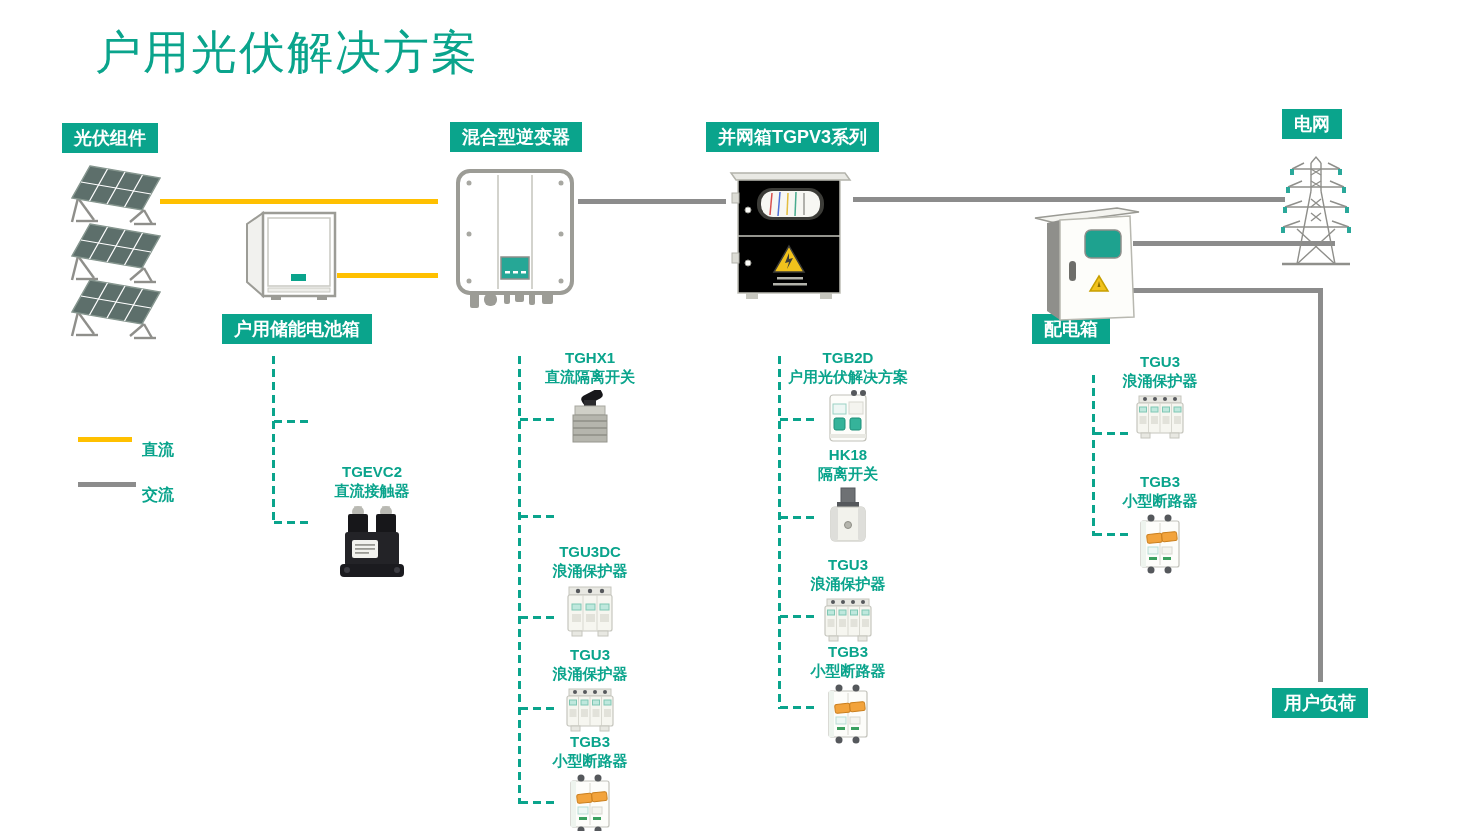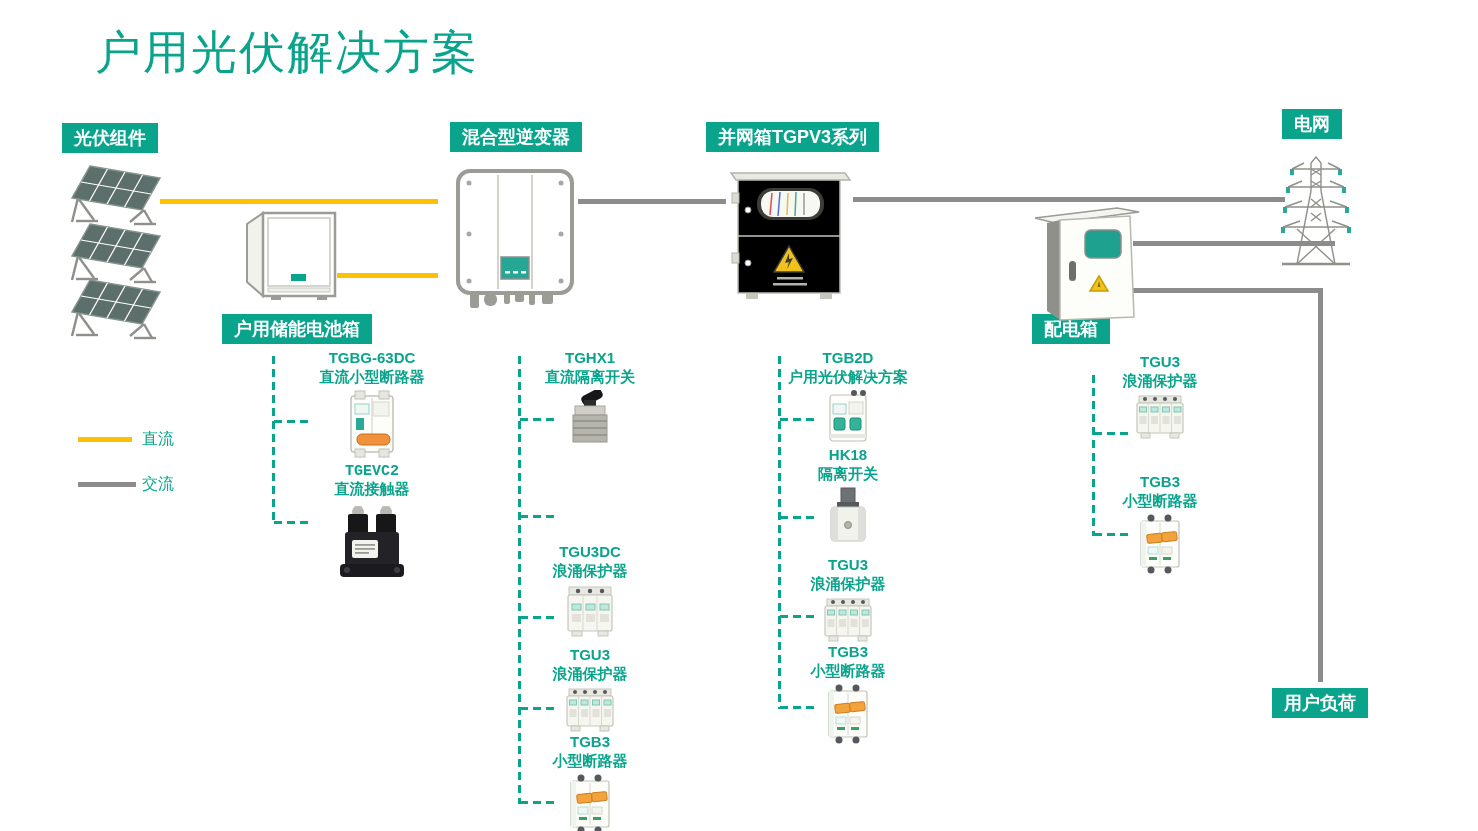--- a/index.html
+++ b/index.html
@@ -3,21 +3,21 @@
 <meta charset="utf-8">
 <style>
   html,body{margin:0;padding:0;background:#fff;}
   .canvas{position:relative;width:1478px;height:831px;background:#ffffff;overflow:hidden;
           font-family:"Liberation Sans",sans-serif;}
   .abs{position:absolute;}
   .title{position:absolute;left:95px;top:22px;font-size:46px;font-weight:400;
          color:#0AA48C;letter-spacing:2px;}
   .tag{position:absolute;background:#0AA48C;color:#ffffff;font-weight:bold;font-size:18px;
        line-height:24px;padding:3px 12px;white-space:nowrap;}
-  .legend-text{position:absolute;color:#0AA48C;font-weight:normal;font-size:16px;line-height:18px;}
+  .legend-text{position:absolute;color:#0AA48C;font-weight:bold;font-size:16px;line-height:18px;margin-top:11px;}
   .line-dc{position:absolute;height:5px;background:#FFC000;}
   .line-ac{position:absolute;height:5px;background:#8C8C8C;}
   .vline-ac{position:absolute;width:5px;background:#8C8C8C;}
   .dash-h{position:absolute;height:3px;
           background:repeating-linear-gradient(90deg,#0AA48C 0 8px,transparent 8px 13px);}
   .dash-v{position:absolute;width:3px;
           background:repeating-linear-gradient(180deg,#0AA48C 0 8px,transparent 8px 13px);}
   .comp{position:absolute;text-align:center;color:#0AA48C;font-weight:bold;
         font-size:15px;line-height:19px;}
   .comp .device{margin-top:4px;display:flex;justify-content:center;}
@@ -230,39 +230,21 @@
           <rect x="6" y="32" width="4" height="6"></rect>
           <rect x="62" y="32" width="4" height="6"></rect>
           <rect x="3" y="52" width="4" height="6"></rect>
           <rect x="65" y="52" width="4" height="6"></rect>
           <rect x="1" y="72" width="4" height="6"></rect>
           <rect x="67" y="72" width="4" height="6"></rect>
         </g>
       </svg>
   </div>
 
-  <div class="comp" style="left:292px;top:348px;width:160px;">
-    <div>TGBG-63DC</div>
-    <div>直流小型断路器</div>
-    <div class="device">
-      <svg width="54" height="68" viewBox="0 0 54 68">
-          <rect x="6" y="6" width="42" height="56" rx="3" fill="#fdfdfa" stroke="#c2c2ba" stroke-width="1.5"></rect>
-          <rect x="10" y="1" width="10" height="8" fill="#e6e6e0" stroke="#c2c2ba"></rect>
-          <rect x="34" y="1" width="10" height="8" fill="#e6e6e0" stroke="#c2c2ba"></rect>
-          <rect x="10" y="59" width="10" height="8" fill="#e6e6e0" stroke="#c2c2ba"></rect>
-          <rect x="34" y="59" width="10" height="8" fill="#e6e6e0" stroke="#c2c2ba"></rect>
-          <line x1="27" y1="8" x2="27" y2="44" stroke="#d8d8d0" stroke-width="1.2"></line>
-          <rect x="10" y="14" width="14" height="10" fill="#eef7f4" stroke="#9ad2c4"></rect>
-          <rect x="28" y="12" width="16" height="14" fill="#f4f4ef" stroke="#d8d8d0"></rect>
-          <rect x="11" y="28" width="8" height="12" fill="#2aa89a"></rect>
-          <rect x="12" y="44" width="33" height="11" rx="5" fill="#f0913b" stroke="#c96f1e"></rect>
-        </svg>
-    </div>
-  </div>
-  <div class="comp" style="left:292px;top:462px;width:160px;font-family:Liberation Mono, monospace;">
+  <div class="comp" style="left:292px;top:462px;width:160px;">
     <div>TGEVC2</div>
     <div>直流接触器</div>
     <div class="device">
       <svg width="64" height="76" viewBox="0 0 64 76">
           <rect x="14" y="2" width="8" height="6" fill="#d2d2cb"></rect>
           <rect x="42" y="2" width="8" height="6" fill="#d2d2cb"></rect>
           <circle cx="18" cy="8" r="6" fill="#b9b9b3"></circle>
           <circle cx="46" cy="8" r="6" fill="#b9b9b3"></circle>
           <rect x="8" y="10" width="20" height="20" rx="2" fill="#17171a"></rect>
           <rect x="36" y="10" width="20" height="20" rx="2" fill="#17171a"></rect>

